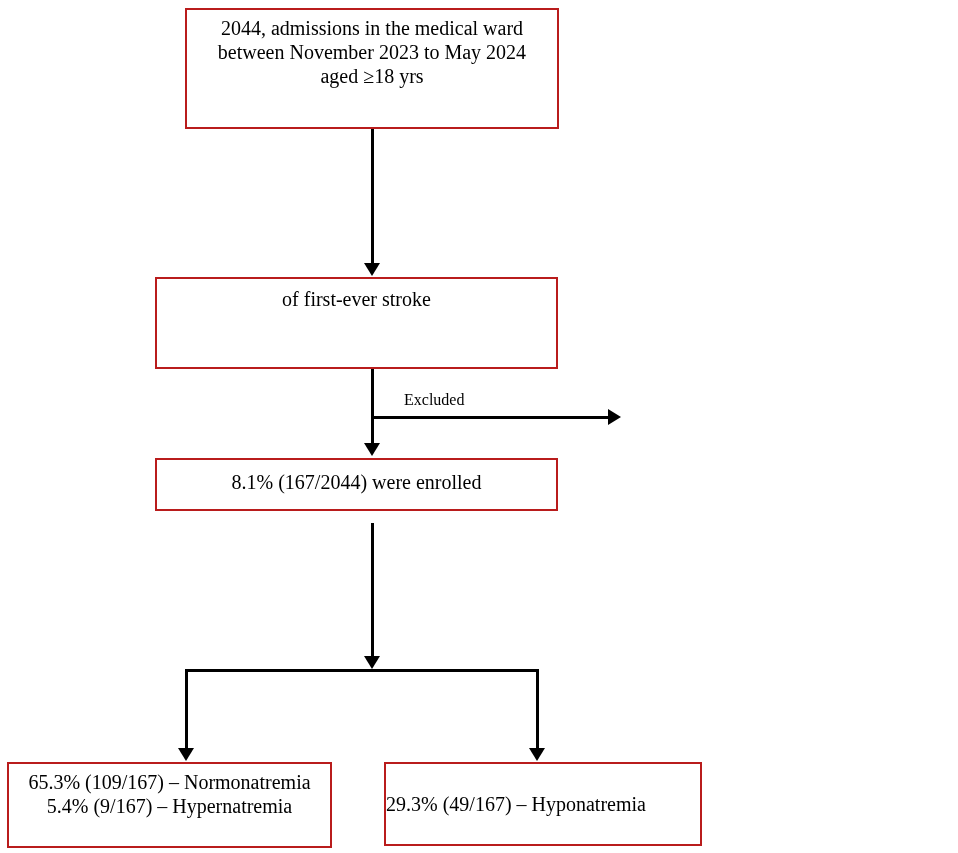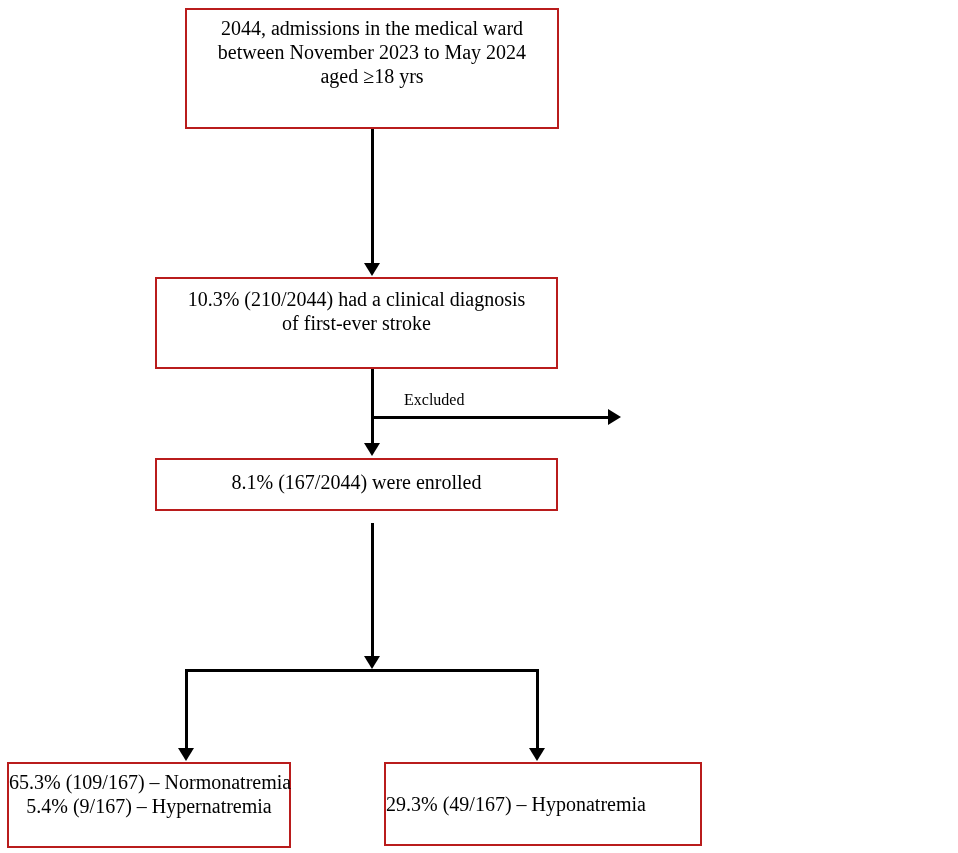--- a/index.html
+++ b/index.html
@@ -66,21 +66,21 @@
   #box-stroke          { left: 155px; top: 277px; width: 403px; height: 92px;  padding-top: 8px; }
   #box-excluded        { left: 622px; top: 335px; width: 328px; height: 167px; }
   #box-excluded ul {
     margin: 0;
     padding: 6px 4px 0 38px;
     list-style: disc outside;
     font-size: 20px;
     line-height: 27px;
   }
   #box-enrolled        { left: 155px; top: 458px; width: 403px; height: 53px;  padding-top: 10px; }
-  #box-normo-hyper     { left: 7px;   top: 762px; width: 284px; height: 86px;  padding-top: 6px; }
+  #box-normo-hyper     { left: 7px;   top: 762px; width: 325px; height: 86px;  padding-top: 6px; }
   #box-hypo            { left: 384px; top: 762px; width: 318px; height: 84px;
                          display: flex; align-items: center; justify-content: flex-start; }
   #edge-label-excluded { left: 404px; top: 389px; }
 
   #arrow1-line  { left: 371px; top: 129px; height: 134px; }
   #arrow1-head  { left: 364px; top: 263px; }
 
   #arrow2-line  { left: 371px; top: 369px; height: 74px; }
   #arrow2-head  { left: 364px; top: 443px; }
 
@@ -106,21 +106,20 @@
   <div class="box centered" id="box-admissions">
     <div class="tline">2044, admissions in the medical ward</div>
     <div class="tline">between November 2023 to May 2024</div>
     <div class="tline">aged ≥18 yrs</div>
   </div>
 
   <div class="vline" id="arrow1-line"></div>
   <div class="ah-down" id="arrow1-head"></div>
 
   <div class="box centered" id="box-stroke">
-    <div class="tline">10.3% (210/2044) had a clinical diagnosis</div>
     <div class="tline">of first-ever stroke</div>
   </div>
 
   <div class="vline" id="arrow2-line"></div>
   <div class="ah-down" id="arrow2-head"></div>
 
   <div class="edge-label" id="edge-label-excluded">Excluded</div>
   <div class="hline" id="excl-line"></div>
   <div class="ah-right" id="excl-head"></div>
 

